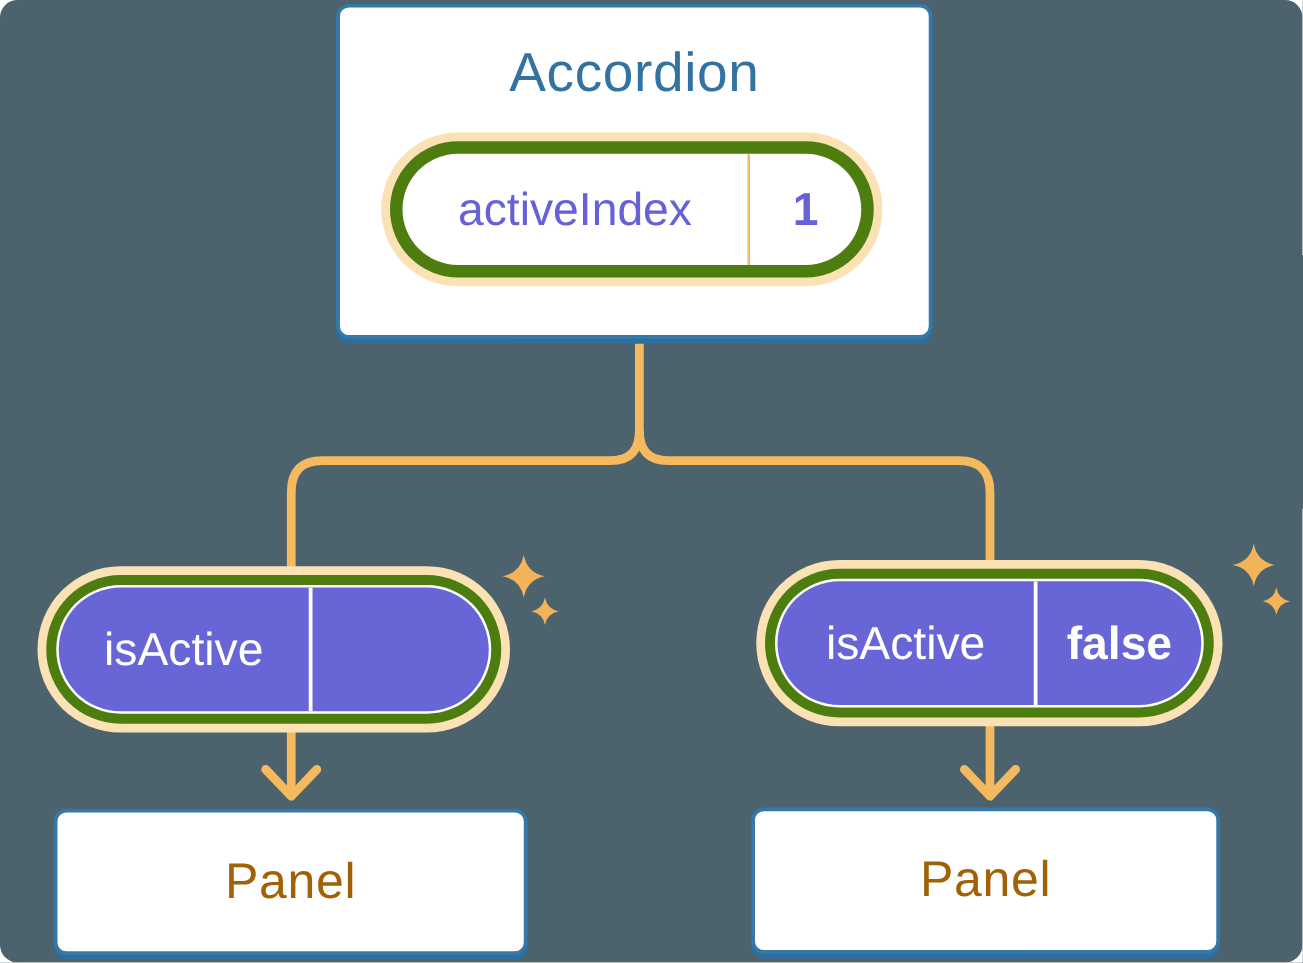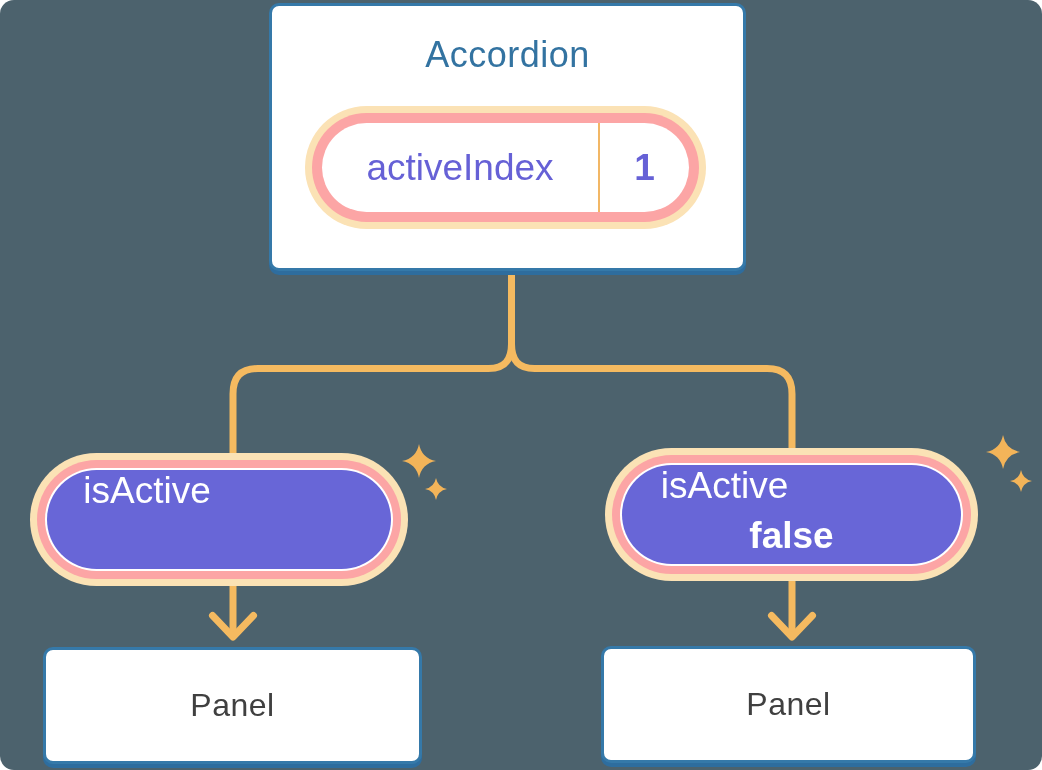--- a/index.html
+++ b/index.html
@@ -30,62 +30,61 @@
     border: 3px solid #3579a9;
     border-radius: 10px;
     box-shadow: 0 4px 0 #2e6d9e;
     box-sizing: border-box;
   }
   .node-title {
     position: absolute;
     left: 0; right: 0;
     text-align: center;
     color: #3373a1;
-    font-size: 36px;
+    font-size: 44px;
     font-weight: 500;
     letter-spacing: 0.5px;
   }
   .panel-box {
     display: flex;
     align-items: center;
     justify-content: center;
-    color: #404040;
-    font-size: 32px;
+    color: #a16207;
+    font-size: 40px;
     font-weight: 500;
     letter-spacing: 0.5px;
   }
   
   .pill {
     position: absolute;
     z-index: 3;
     box-sizing: border-box;
     background: #fbe2b5;           
     border-radius: 999px;
     padding: 7px;
   }
   .pill .ring {
     width: 100%; height: 100%;
     box-sizing: border-box;
-    background: #fca5a5;           
+    background: #4d7c0f;           
     border-radius: 999px;
     padding: 10px;
   }
   .pill .core {
     width: 100%; height: 100%;
     box-sizing: border-box;
     border-radius: 999px;
     display: flex;
     align-items: stretch;
     overflow: hidden;
   }
   .core.white-core { background: #ffffff; }
   .core.purple-core {
     background: #6866d7;
     box-shadow: 0 0 0 2px #ffffff; 
-    flex-direction: column;
   }
   .pill-cell {
     display: flex;
     align-items: center;
     justify-content: center;
     white-space: nowrap;
   }
   .prop-name  { font-size: 37px; }
   .prop-value { font-size: 37px; font-weight: bold; }
   .white-core .prop-name,

